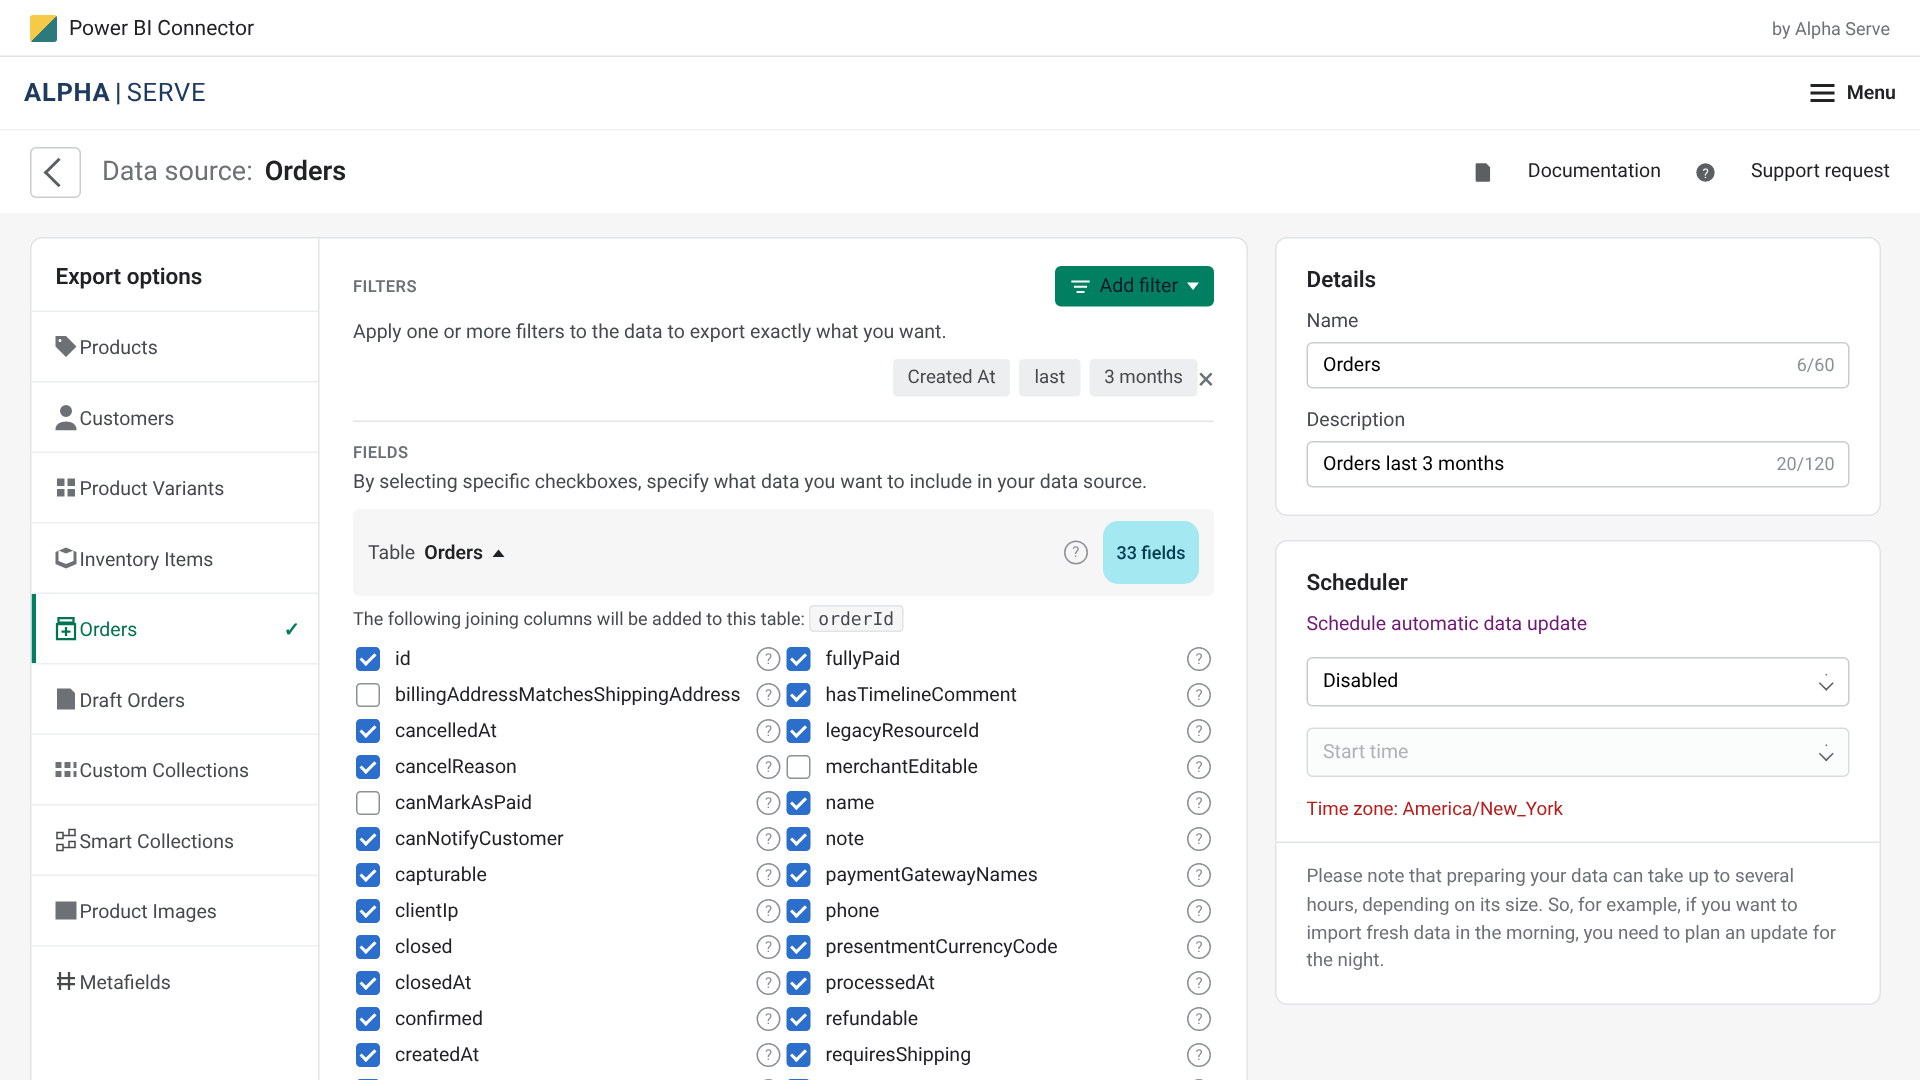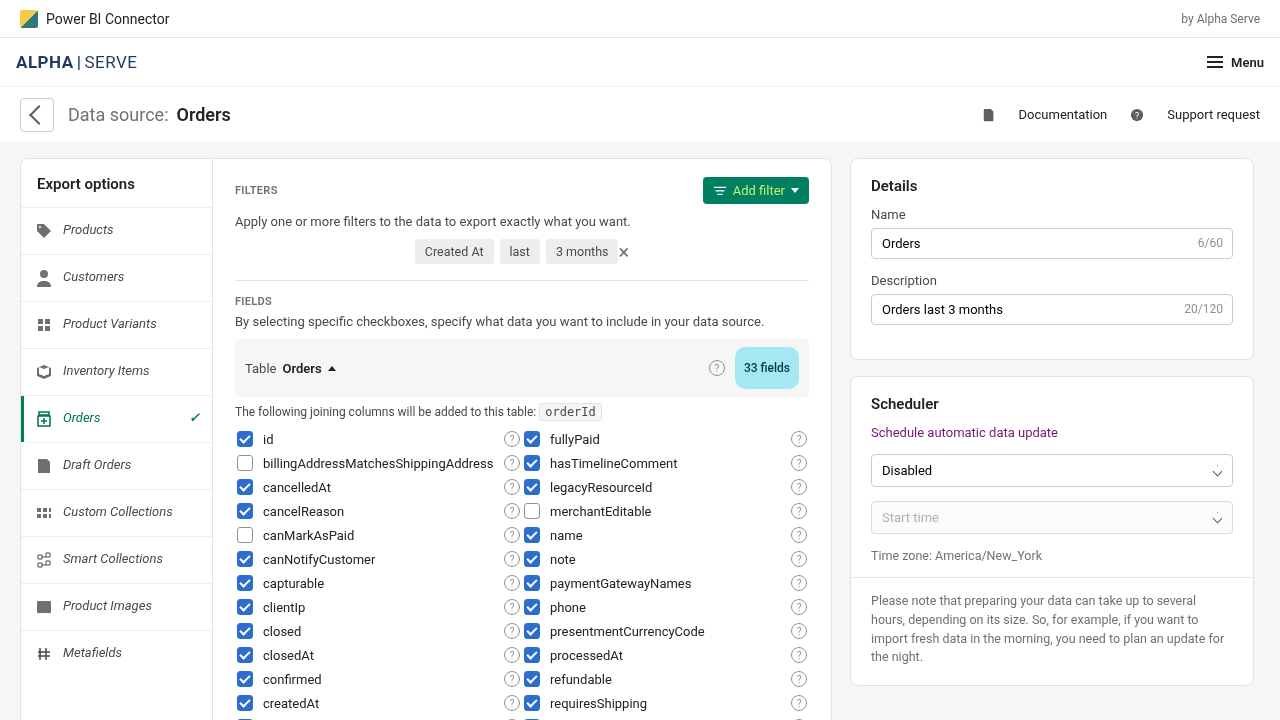--- a/index.html
+++ b/index.html
@@ -35,36 +35,36 @@
 .doc-icon svg, .sup-icon svg { fill:#5c5f62; }
 
 
 .main { display:flex; gap:18px; padding:16px 20px; }
 .left-card { width:812px; background:#fff; border:1px solid #e1e3e5; border-radius:8px; display:flex; overflow:hidden; height:600px; }
 .right-col { width:404px; display:flex; flex-direction:column; gap:16px; }
 
 
 .sidebar { width:192px; border-right:1px solid #e1e3e5; display:flex; flex-direction:column; }
 .side-title { font-size:15px; font-weight:600; padding:16px 16px 14px; }
-.tab { display:flex; align-items:flex-start; gap:10px; padding:14px 14px; border-top:1px solid #eceeef; cursor:pointer; color:#474a4d; position:relative;font-style:italic; }
+.tab { display:flex; align-items:flex-end; padding:14px 14px; border-top:1px solid #eceeef; cursor:pointer; color:#474a4d; position:relative; }
 .tab.active { color:#017352; }
 .tab.active::before { content:""; position:absolute; left:0; top:0; bottom:0; width:3px; background:#008060; }
 .tab-icon { width:18px; height:18px; fill:#6d7175; flex-shrink:0; }
 .tab.active .tab-icon { fill:#008060; }
 .tab .check { position:absolute; right:12px; color:#008060; font-weight:bold; }
 
 
 .content { flex:1; padding:18px 22px; overflow-y:auto; }
 .filters-hdr { display:flex; justify-content:space-between; align-items:center; margin-bottom:10px; }
 .filters-hdr h4 { font-size:11px; letter-spacing:0.3px; color:#6d7175; font-weight:600; }
-.add-filter { background:#008060; color:#bef264; border:none; border-radius:4px; padding:6px 10px; display:flex; align-items:center; gap:6px; cursor:pointer; font-size:13px; }
+.add-filter { background:#008060; color:#0f172a; border:none; border-radius:4px; padding:6px 10px; display:flex; align-items:center; gap:6px; cursor:pointer; font-size:13px; }
 .add-filter svg { fill:#fff; width:14px; height:12px; }
 .caret-down { width:0; height:0; border-left:4px solid transparent; border-right:4px solid transparent; border-top:5px solid #fff; }
 .filter-desc { color:#474a4d; margin-bottom:10px; font-size:13px; }
-.chips-row { display:flex; align-items:center; justify-content:center; }
+.chips-row { display:flex; align-items:center; justify-content:flex-end; }
 .chips { display:flex; gap:6px; }
 .chip { background:#edeeef; border-radius:3px; padding:5px 10px; font-size:12.5px; color:#474a4d; }
 .chip-x { color:#6d7175; cursor:pointer; font-size:20px; line-height:1; }
 
 .divider { height:1px; background:#e1e3e5; margin:16px 0 14px; }
 
 .fields-hdr { font-size:11px; font-weight:600; color:#6d7175; letter-spacing:0.3px; margin-bottom:6px; }
 .fields-desc { color:#474a4d; font-size:13px; margin-bottom:10px; }
 .table-row { display:flex; align-items:center; justify-content:space-between; background:#f6f6f7; padding:8px 10px; border-radius:4px; margin-bottom:8px; }
 .table-left { display:flex; align-items:center; gap:6px; color:#474a4d; }
@@ -89,21 +89,21 @@
 .card { background:#fff; border:1px solid #e1e3e5; border-radius:8px; padding:18px 20px; }
 .card h3 { font-size:15px; font-weight:600; margin-bottom:12px; }
 .fld-label { font-size:13px; color:#474a4d; margin-bottom:6px; display:block; }
 .text-input { width:100%; border:1px solid #c9cccf; border-radius:4px; padding:7px 10px; font-size:13px; margin-bottom:14px; position:relative; }
 .input-wrap { position:relative; margin-bottom:14px; }
 .input-wrap .counter { position:absolute; right:10px; top:8px; font-size:12px; color:#8c9196; }
 .select { width:100%; border:1px solid #c9cccf; border-radius:4px; padding:8px 10px; font-size:13px; appearance:none; background:#fff; cursor:pointer; }
 .select-wrap { position:relative; margin-bottom:14px; }
 .select-wrap::after { content:""; position:absolute; right:12px; top:14px; width:6px; height:6px; pointer-events:none; border-right:1px solid #5c5f62; border-bottom:1px solid #5c5f62; transform:rotate(45deg); box-shadow: -4px -4px 0 -3px #5c5f62; }
 .select-wrap.dimmed .select { background:#fafbfb; color:#8c9196; }
-.tz { font-size:12.5px; color:#737373; margin-bottom:14px; }
+.tz { font-size:12.5px; color:#b91c1c; margin-bottom:14px; }
 .sched-divider { height:1px; background:#e1e3e5; margin:0 -20px 14px; }
 .note { font-size:12.5px; color:#6d7175; line-height:1.5; }
 .sched-desc { font-size:13px; color:#701a75; margin-bottom:14px; }
 </style>
 </head>
 <body>
 
 <div class="top-bar">
   <div class="top-left">
     <div class="app-icon"></div>
@@ -471,21 +471,21 @@
 
   <div class="right-col">
     <div class="card">
       <h3>Details</h3>
       <label class="fld-label">Name</label>
       <div class="input-wrap">
         <input class="text-input" style="margin-bottom: 0px;" value="Orders">
         <span class="counter">6/60</span>
       </div>
       <label class="fld-label">Description</label>
-      <div class="input-wrap" style="margin-bottom:16px">
+      <div class="input-wrap" style="margin-bottom:0">
         <input class="text-input" style="margin-bottom: 0px;" value="Orders last 3 months">
         <span class="counter">20/120</span>
       </div>
     </div>
 
     <div class="card">
       <h3>Scheduler</h3>
       <div class="sched-desc">Schedule automatic data update</div>
       <div class="select-wrap">
         <select class="select"><option>Disabled</option></select>

